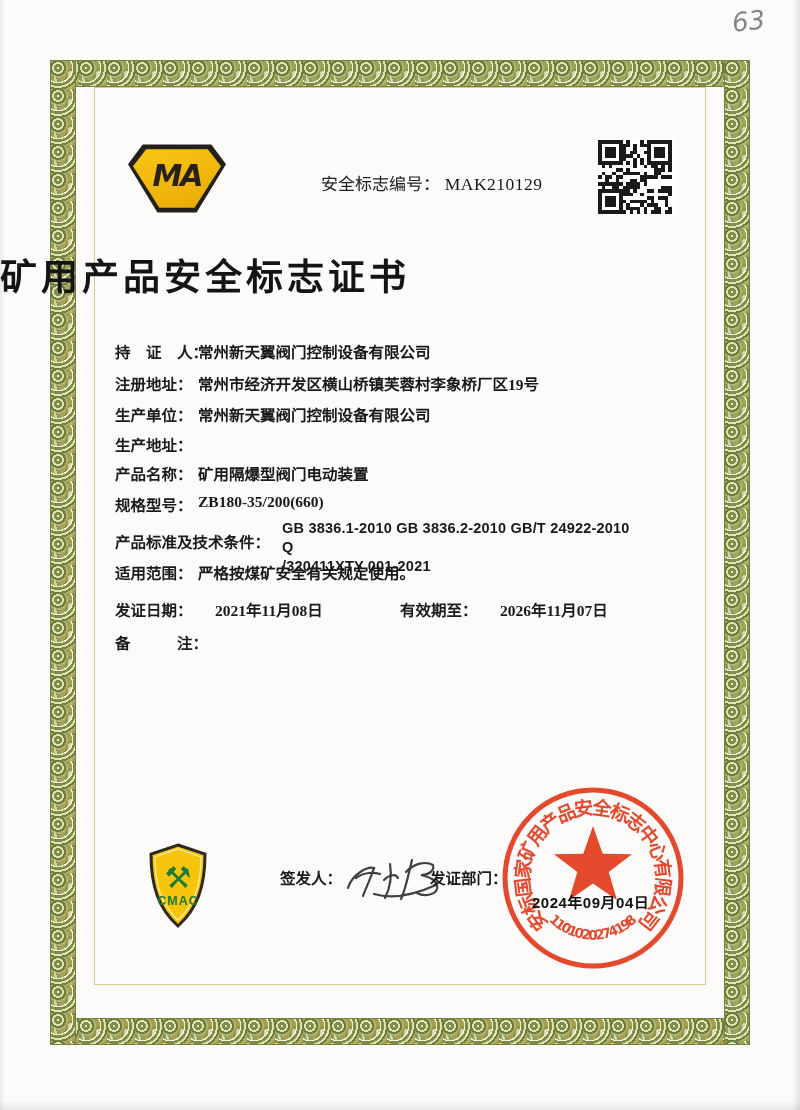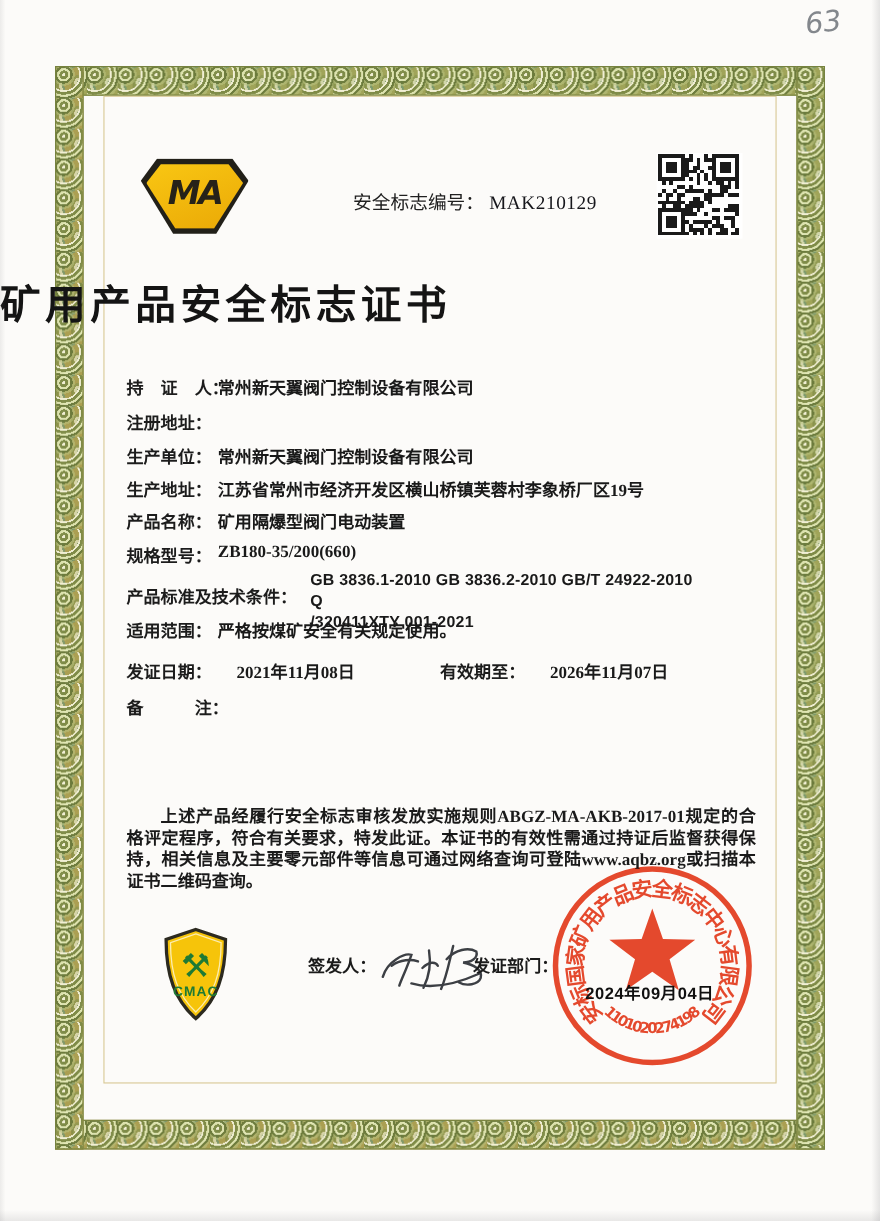--- a/index.html
+++ b/index.html
@@ -356,26 +356,26 @@
         <rect x="20" y="20" width="1" height="1" fill="#1a1a1a"></rect>
       </svg>
   </div>
 
   <div class="title">矿用产品安全标志证书</div>
 
   <div class="flabel" style="top:340px">持　证　人：</div>
   <div class="fvalue" style="top:340px">常州新天翼阀门控制设备有限公司</div>
 
   <div class="flabel" style="top:372px">注册地址：</div>
+  <div class="fvalue" style="top:372px">常州市经济开发区横山桥镇芙蓉村李象桥厂区19号</div>
 
   <div class="flabel" style="top:403px">生产单位：</div>
   <div class="fvalue" style="top:403px">常州新天翼阀门控制设备有限公司</div>
 
   <div class="flabel" style="top:433px">生产地址：</div>
-  <div class="fvalue" style="top:433px">江苏省常州市经济开发区横山桥镇芙蓉村李象桥厂区19号</div>
 
   <div class="flabel" style="top:462px">产品名称：</div>
   <div class="fvalue" style="top:462px">矿用隔爆型阀门电动装置</div>
 
   <div class="flabel" style="top:493px">规格型号：</div>
   <div class="fvalue" style="top:493px">ZB180-35/200(660)</div>
 
   <div class="flabel" style="top:530px">产品标准及技术条件：</div>
   <div class="fvalue std-value" style="top:519px">GB 3836.1-2010 GB 3836.2-2010 GB/T 24922-2010 Q
 /320411XTY 001-2021</div>
@@ -384,21 +384,20 @@
   <div class="fvalue" style="top:561px">严格按煤矿安全有关规定使用。</div>
 
   <div class="flabel" style="top:598px">发证日期：</div>
   <div class="fvalue" style="top:598px;left:215px">2021年11月08日</div>
   <div class="flabel" style="top:598px;left:400px">有效期至：</div>
   <div class="fvalue" style="top:598px;left:500px">2026年11月07日</div>
 
   <div class="flabel" style="top:631px">备　　　注：</div>
   <div class="fvalue" style="top:631px"></div>
 
-  <div class="statement">上述产品经履行安全标志审核发放实施规则ABGZ-MA-AKB-2017-01规定的合格评定程序，符合有关要求，特发此证。本证书的有效性需通过持证后监督获得保持，相关信息及主要零元部件等信息可通过网络查询可登陆www.aqbz.org或扫描本证书二维码查询。</div>
 
   <div class="cmac">
     <svg viewBox="0 0 64 88">
       <path d="M32 3 L59 12 C59 45 51 67 32 84 C13 67 5 45 5 12 Z" fill="#f6c40a" stroke="#2c2a20" stroke-width="3"></path>
       <path d="M32 7 L55 15 C55 44 48 63 32 78 C16 63 9 44 9 15 Z" fill="none" stroke="#fdf6d8" stroke-width="1.2" opacity=".8"></path>
       <text x="32" y="46" text-anchor="middle" font-size="30" fill="#1e7a34">⚒</text>
       <text x="32" y="63" text-anchor="middle" font-size="12.5" font-weight="bold" fill="#1e7a34" letter-spacing="1" font-family="Liberation Sans, sans-serif">CMAC</text>
     </svg>
   </div>
 

